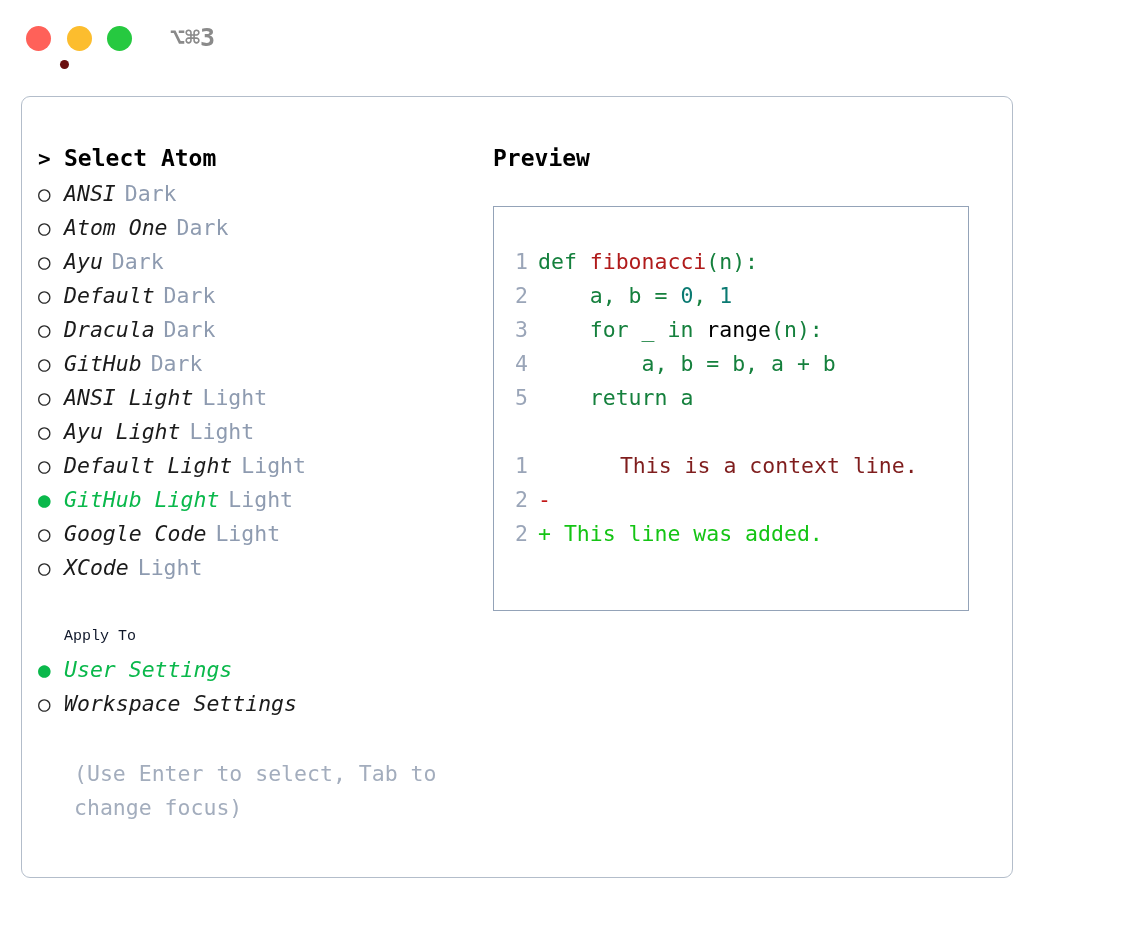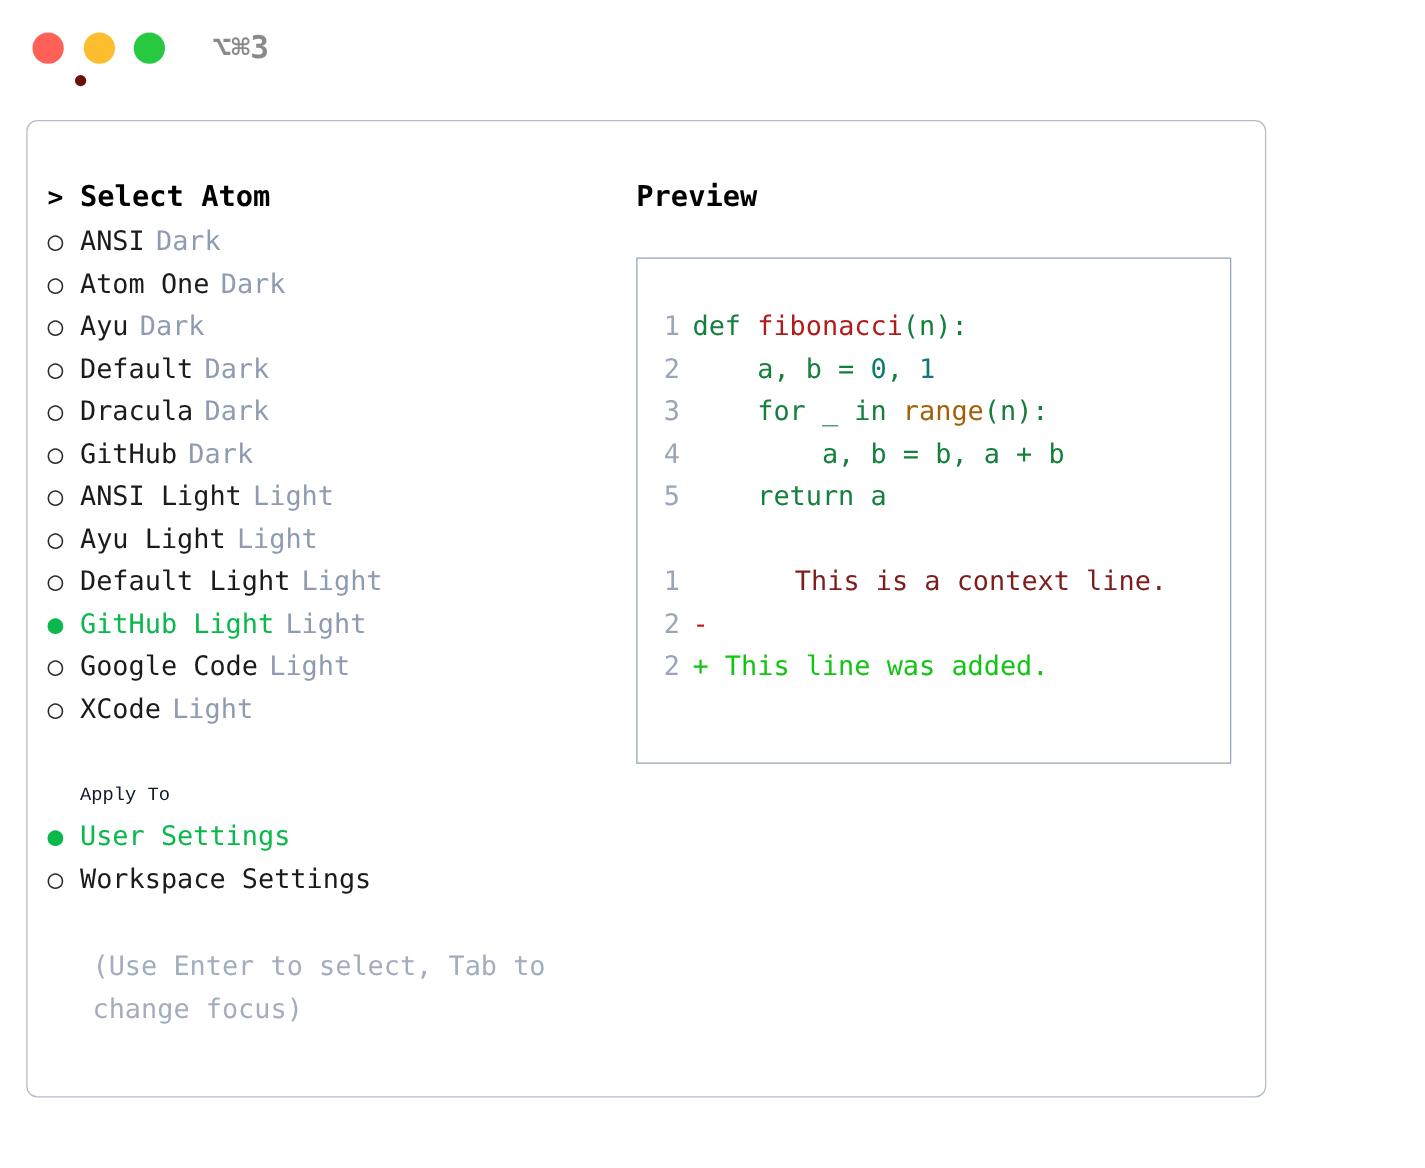--- a/index.html
+++ b/index.html
@@ -85,21 +85,21 @@
   }
   .bullet {
     width: 26px;
     flex: 0 0 26px;
     font-size: 21px;
     color: #2b2b2b;
     line-height: 1;
   }
   .bullet.sel { color: #0ab84b; }
   .bullet.blank { color: transparent; }
-  .label { color: #1b1b1b; }
+  .label { color: #1b1b1b; font-style: italic; }
   .label.sel { color: #0ab84b; text-align: right; }
   .suffix { color: #8e9bb0; padding-left: 9px; }
   .header-row {
     font-weight: bold;
     font-size: 23px;
     color: #000000;
     height: 36px;
   }
   .header-row .bullet { font-weight: bold; color: #000; }
   .group-head {
@@ -113,21 +113,21 @@
     font-size: 21.5px;
     line-height: 34px;
     color: #a3adbd;
     width: 400px;
     margin-left: 36px;
   }
 
   
   #right-col {
     position: absolute;
-    left: 487px; top: 48px;
+    left: 471px; top: 48px;
     width: 492px;
   }
   #preview-title {
     font-size: 23px;
     font-weight: bold;
     color: #000000;
     margin-bottom: 35px;
   }
   #preview-box {
     width: 476px;
@@ -148,21 +148,21 @@
     width: 44px;
     flex: 0 0 44px;
     text-align: right;
     color: #9aa5b8;
     padding-right: 10px;
     box-sizing: border-box;
   }
   .codetext { color: #15803d; }
   .tok-fn   { color: #b01b1b; }
   .tok-num  { color: #0b7a72; }
-  .tok-blue { color: #a16207; }
+  .tok-blue { color: #000000; }
   .diff-gap { height: 34px; }
   .diff-ctx { color: #7f1d1d; margin-left: 28px; }
   .diff-del { color: #c21616; }
   .diff-add { color: #14c414; }
 </style>
 </head>
 <body>
 
 <div id="screen">
 

